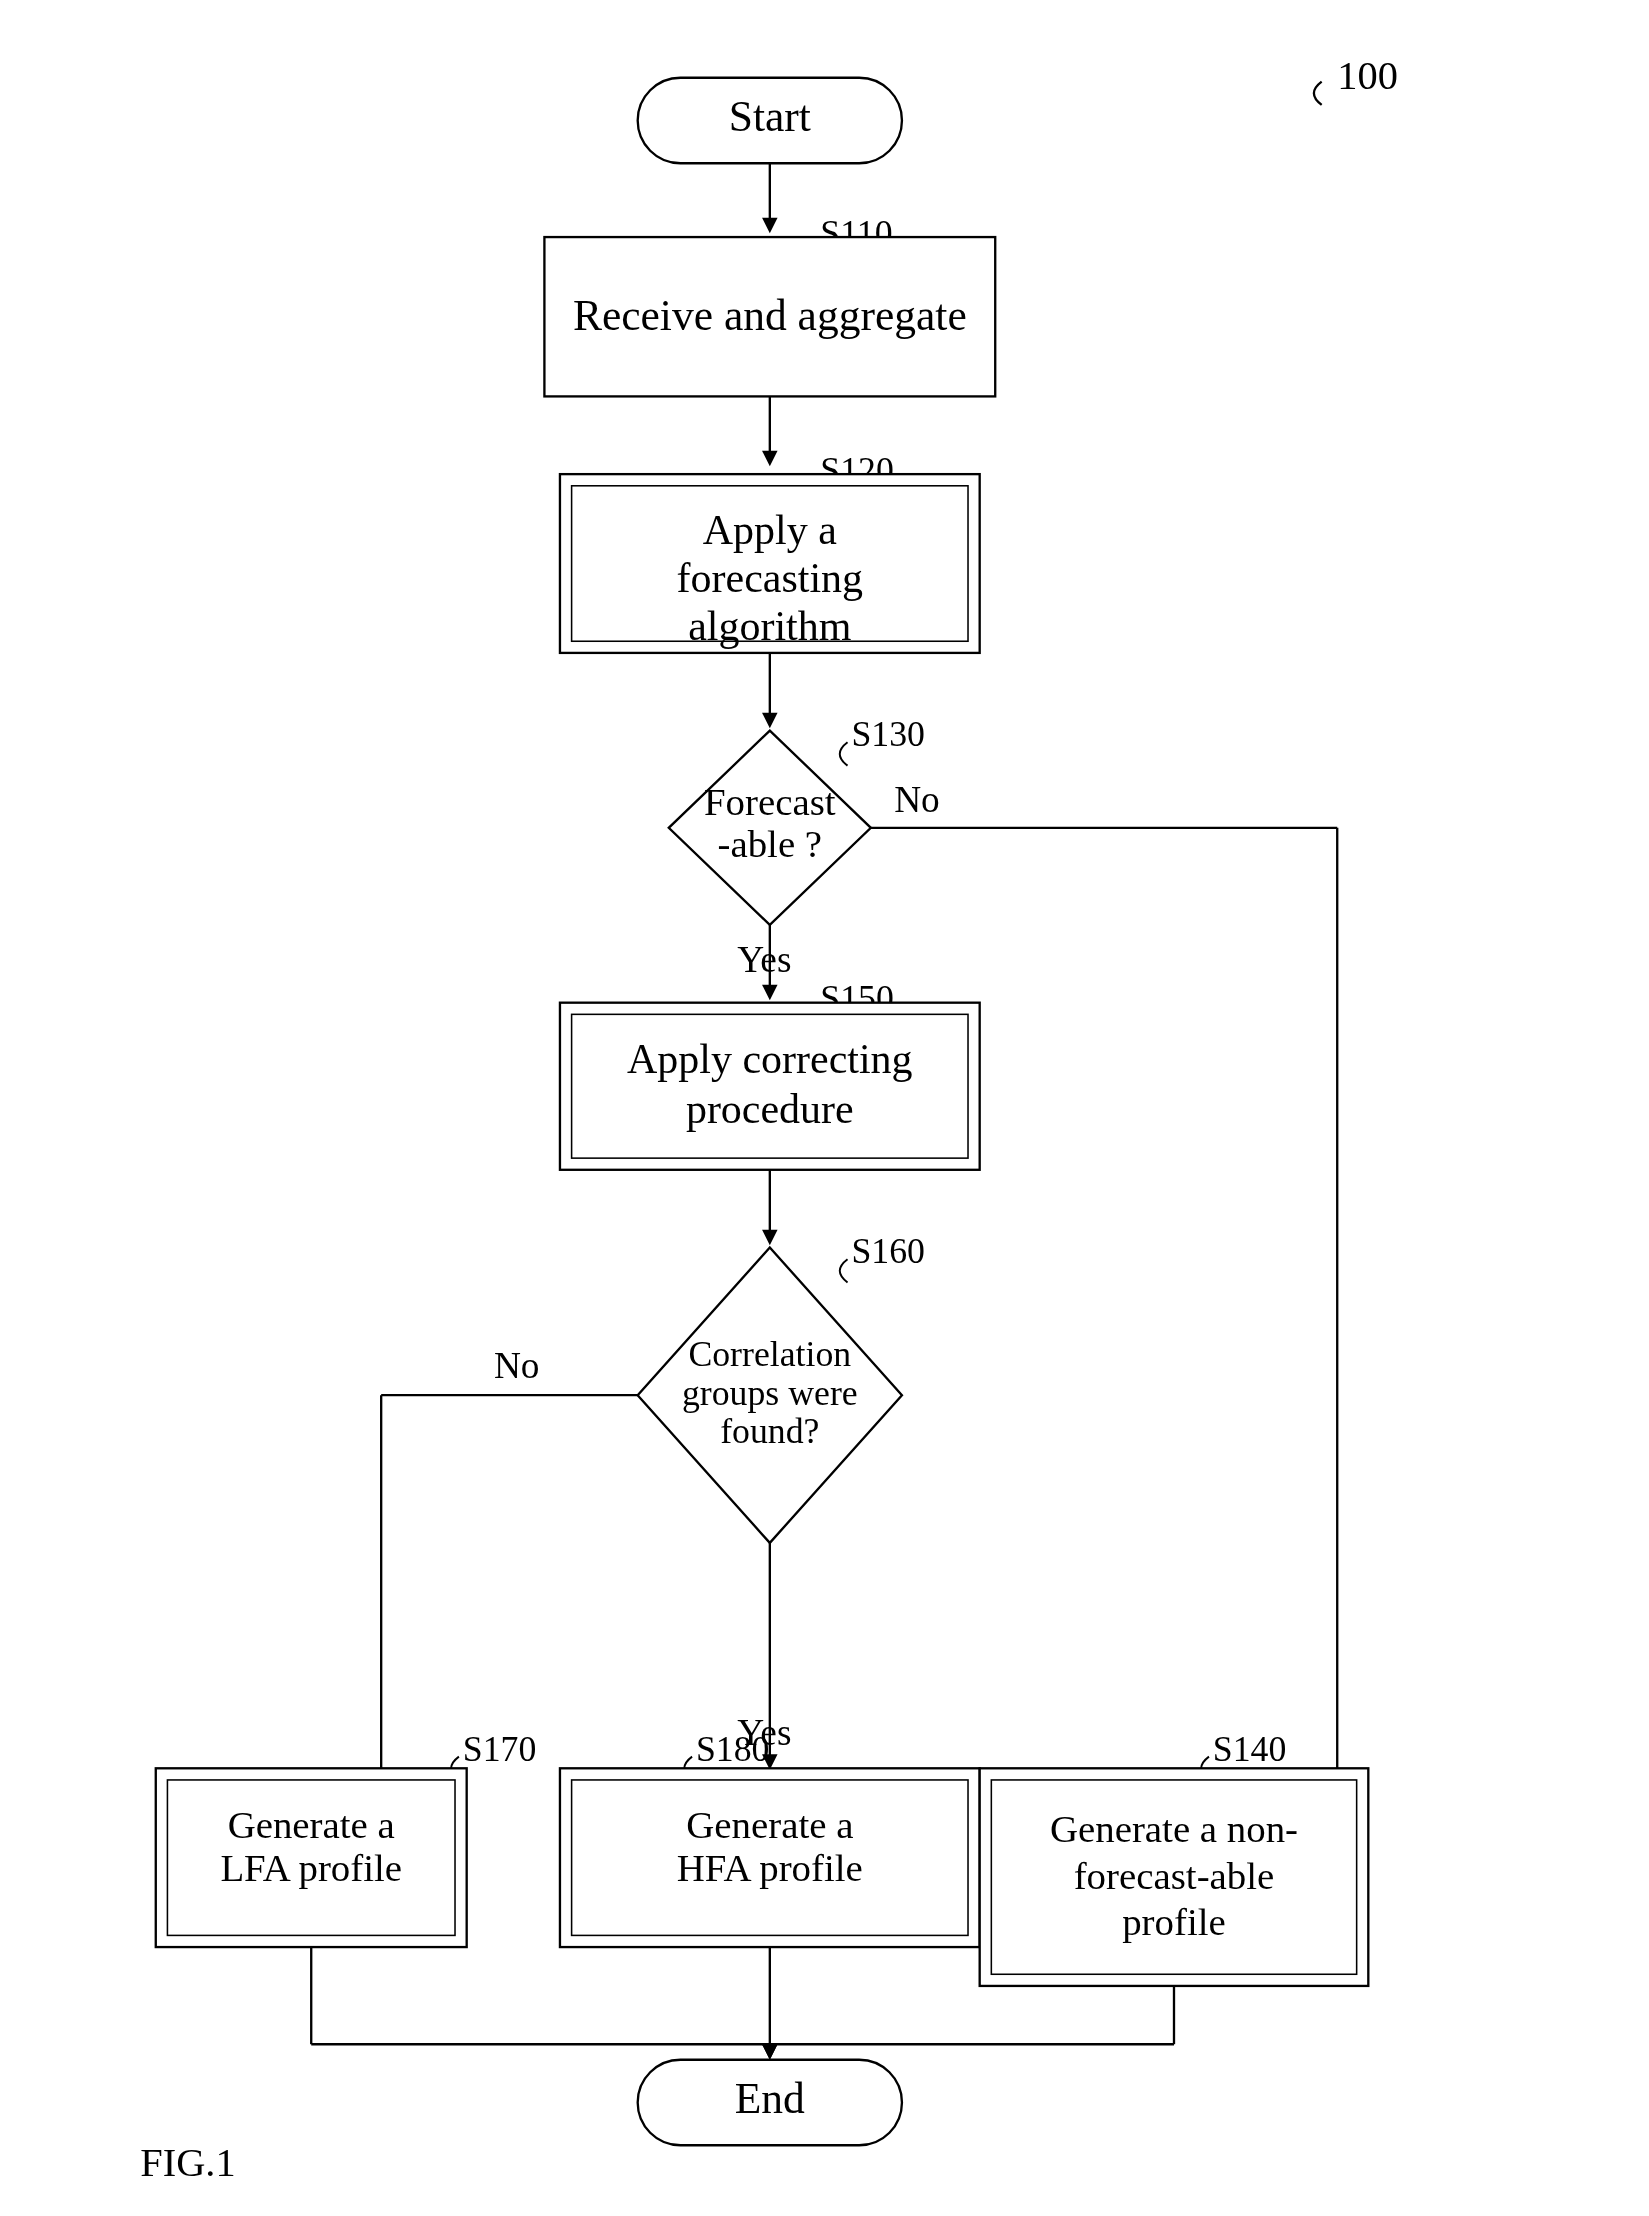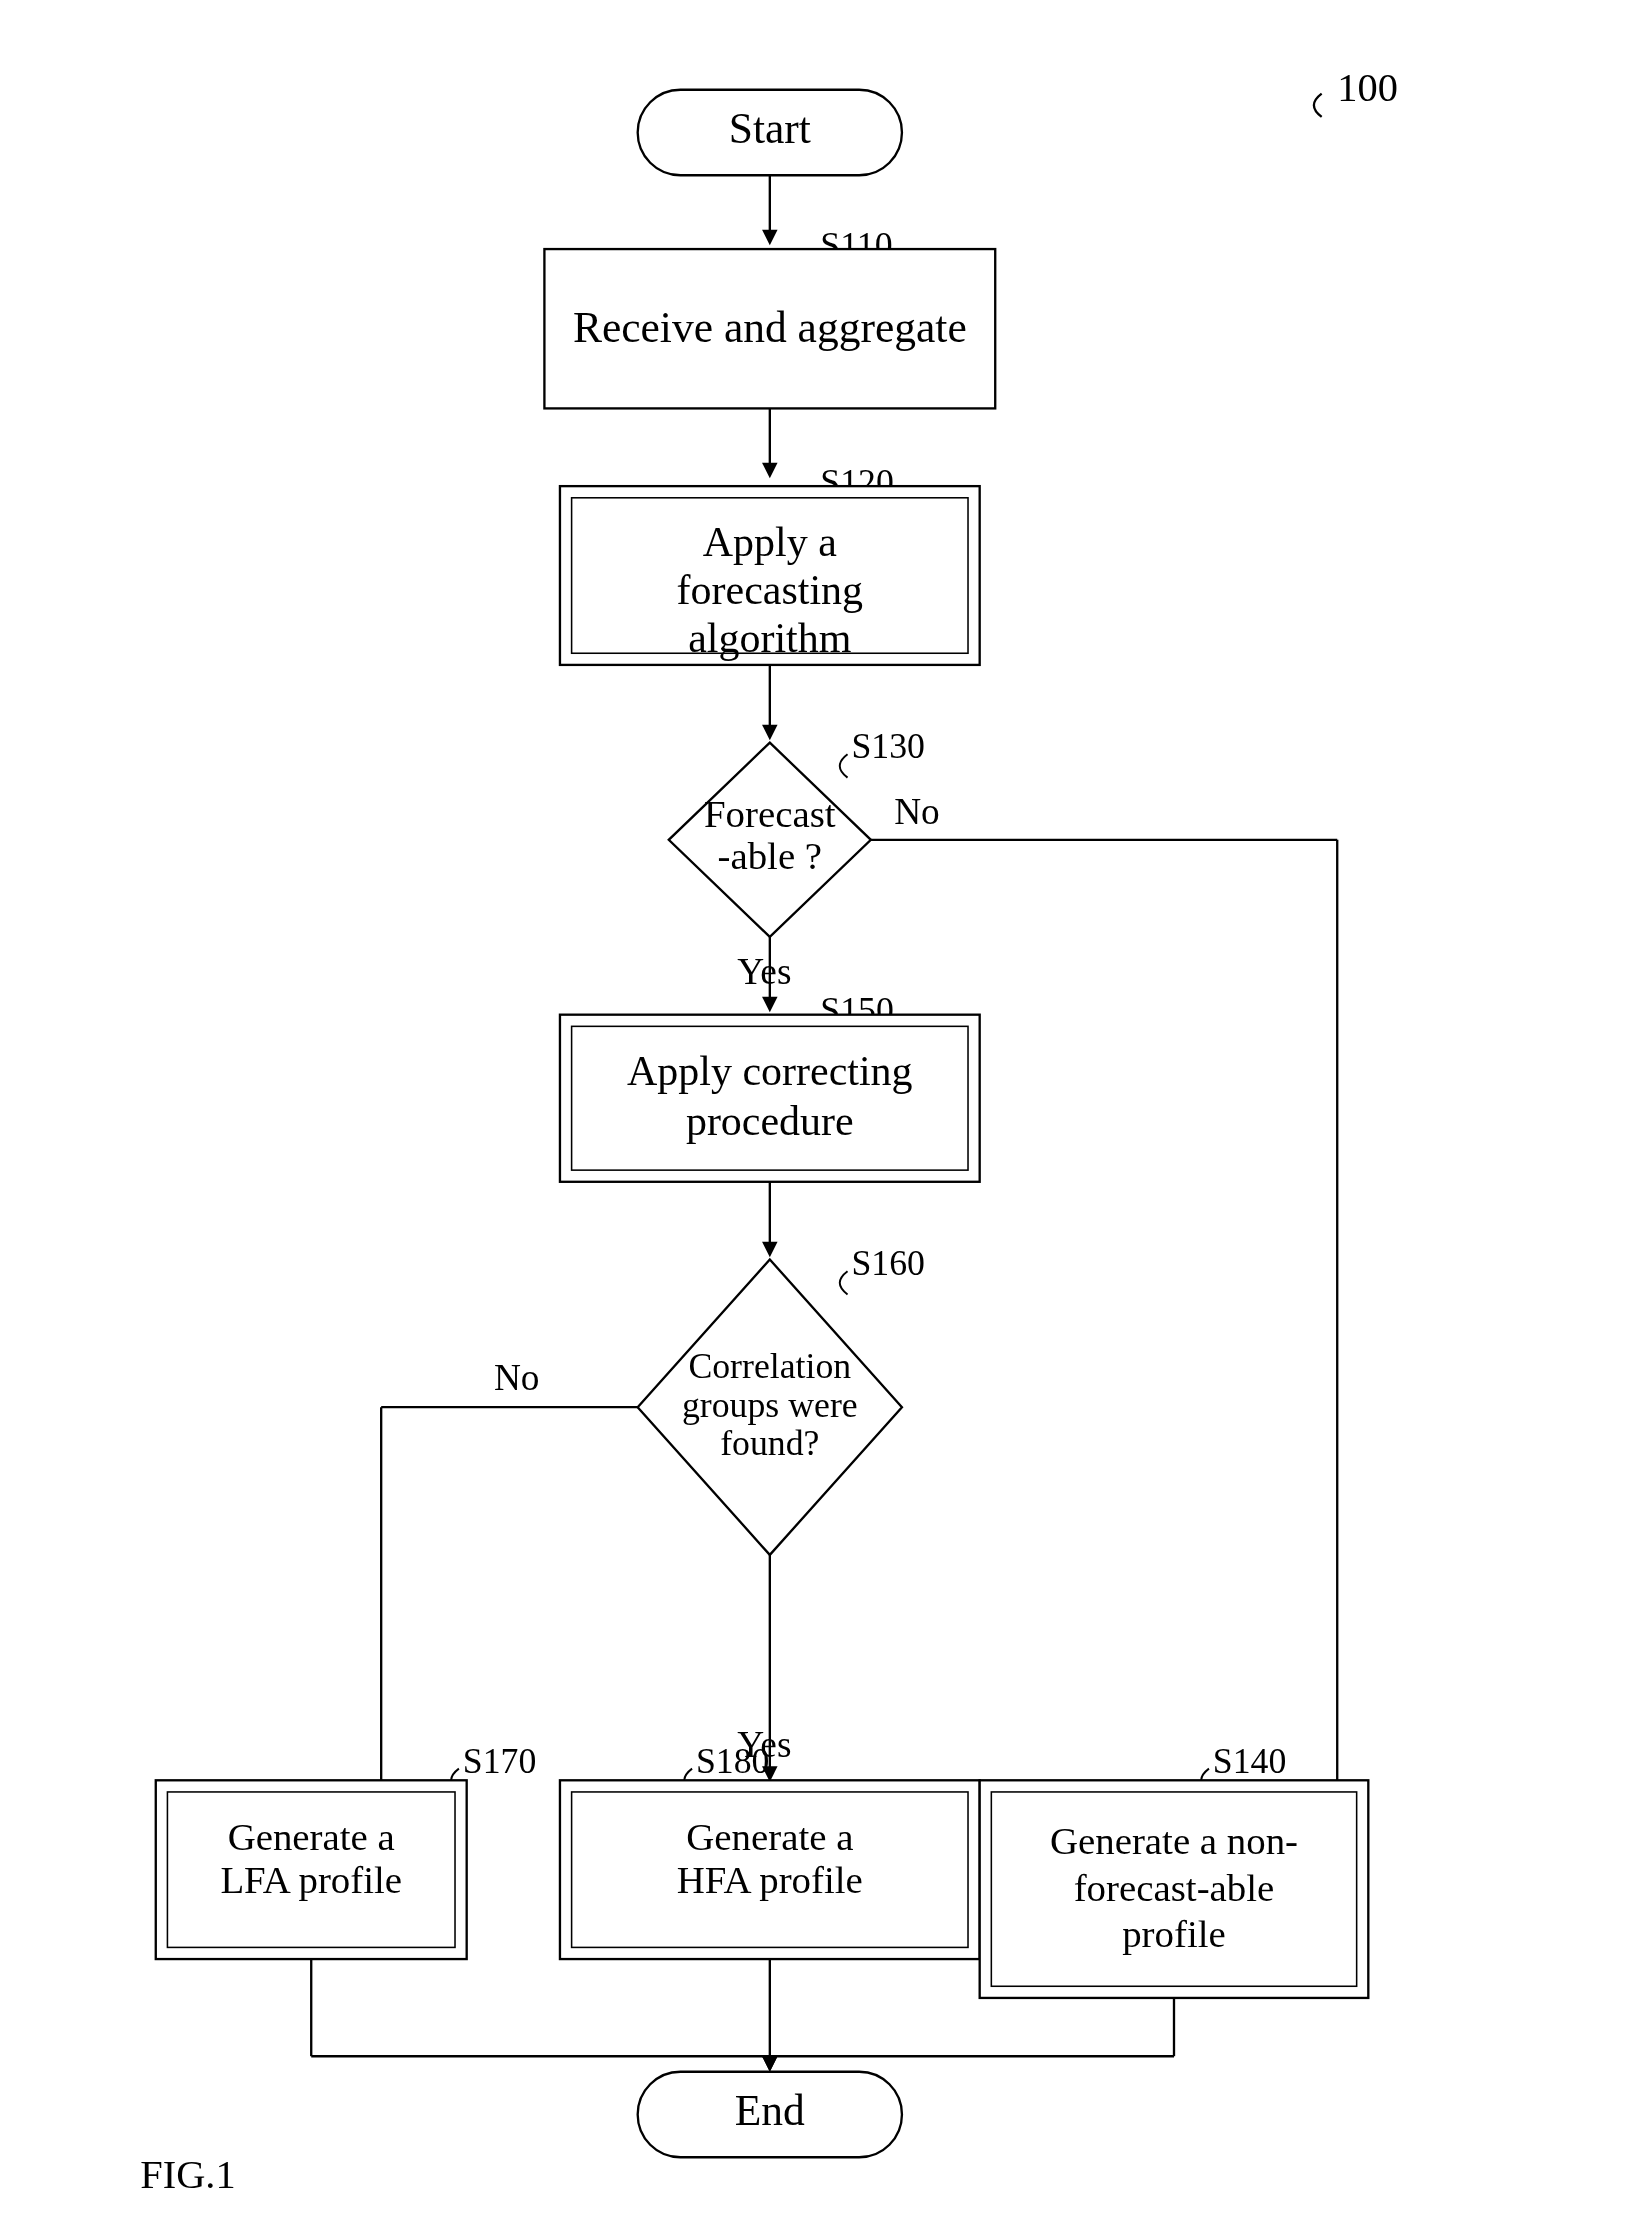--- a/index.html
+++ b/index.html
@@ -7,21 +7,21 @@
       background: #fff;
       font-family: 'Times New Roman', Times, serif;
       width: 1650px;
       height: 2216px;
       position: relative;
       overflow: hidden;
     }
 
     .diagram-container {
       position: absolute;
-      top: 12px;
+      top: 0;
       left: 0;
       width: 1650px;
       height: 1986px;
     }
 
     svg {
       width: 1650px;
       height: 2216px;
     }
 

